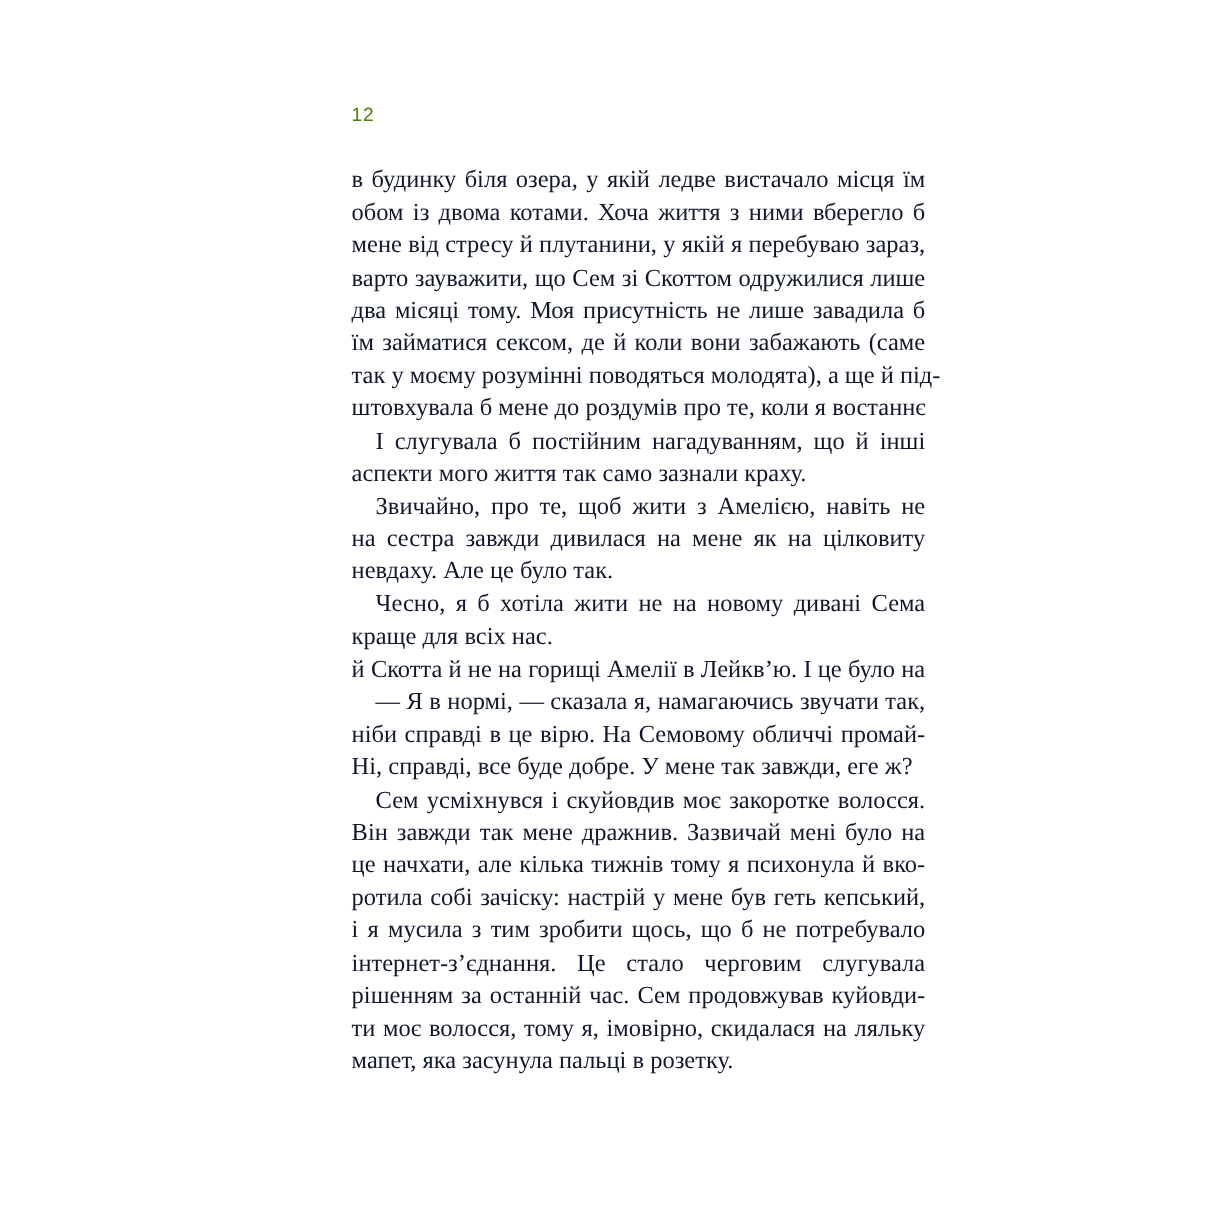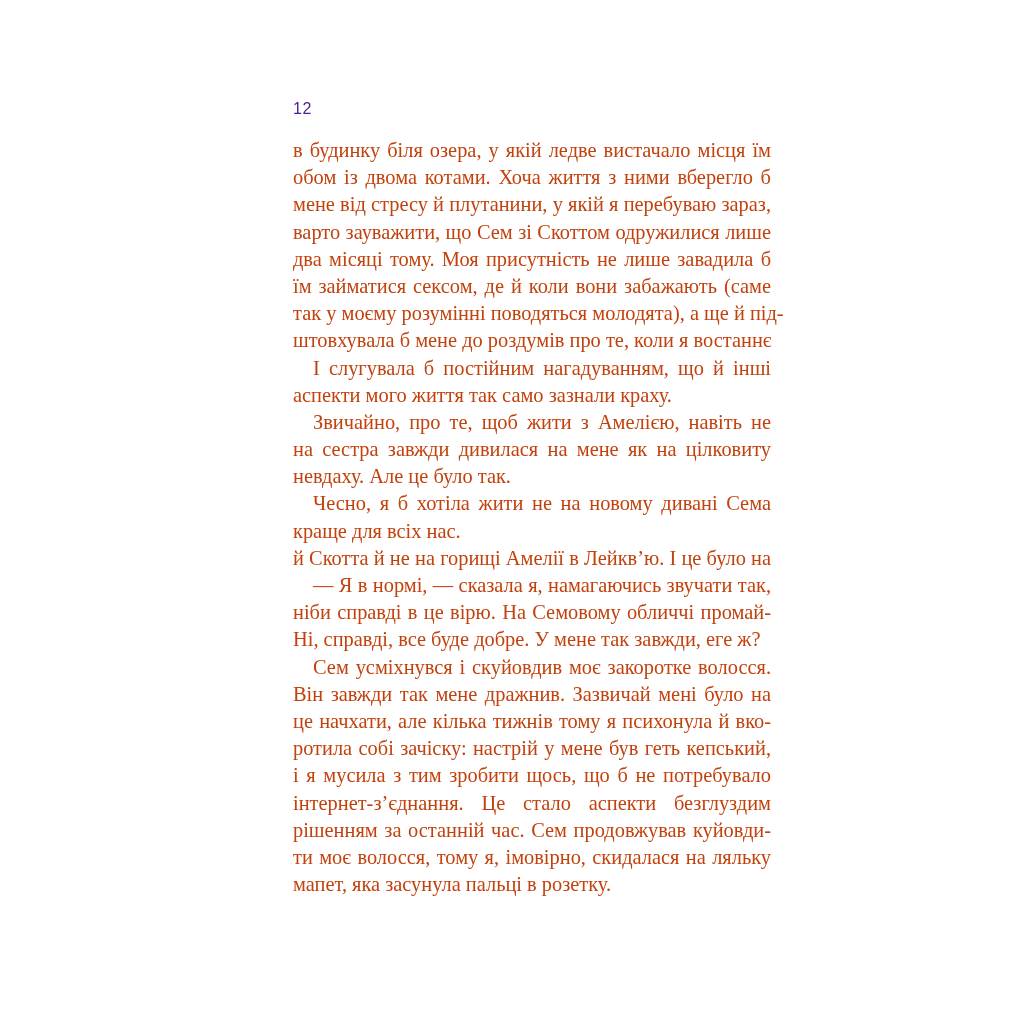--- a/index.html
+++ b/index.html
@@ -1,26 +1,26 @@
 <!DOCTYPE html>
 <html><head>
 <meta charset="utf-8">
 <style>
   html, body { margin: 0; padding: 0; background: #ffffff; }
   body { width: 1024px; height: 1024px; position: relative; overflow: hidden; }
   .page { position: absolute; left: 293px; top: 0; width: 478px; }
   .page-number {
-    position: absolute; left: 0; top: 100px;
-    font-family: "Liberation Sans", sans-serif; font-size: 16px; color: #4c1d95;
+    position: absolute; left: 0; top: 88px;
+    font-family: "Liberation Sans", sans-serif; font-size: 16px; color: #4d7c0f;
     letter-spacing: 0.5px;
   }
   .body-text {
     position: absolute; left: 0; top: 137px; width: 478px;
     font-family: "Liberation Serif", serif; font-size: 20.4px; line-height: 27.2px;
-    color: #c2410c;
+    color: #0f172a;
   }
   .line { display: block; white-space: nowrap; text-align: justify; text-align-last: justify; height: 27.2px; }
   .line.last { text-align-last: left; }
   .line.indent { padding-left: 20px; }
 </style>
 </head>
 <body>
 
 <div class="page">
   <div class="page-number">12</div>
@@ -53,19 +53,19 @@
         <span class="line indent">— Я в нормі, — сказала я, намагаючись звучати так,</span>
         <span class="line">ніби справді в це вірю. На Семовому обличчі промай-</span>
         <span class="line last">Ні, справді, все буде добре. У мене так завжди, еге ж?</span>
       </div>
       <div>
         <span class="line indent">Сем усміхнувся і скуйовдив моє закоротке волосся.</span>
         <span class="line">Він завжди так мене дражнив. Зазвичай мені було на</span>
         <span class="line">це начхати, але кілька тижнів тому я психонула й вко-</span>
         <span class="line">ротила собі зачіску: настрій у мене був геть кепський,</span>
         <span class="line">і я мусила з тим зробити щось, що б не потребувало</span>
-        <span class="line">інтернет-з’єднання. Це стало аспекти безглуздим</span>
+        <span class="line">інтернет-з’єднання. Це стало черговим слугувала</span>
         <span class="line">рішенням за останній час. Сем продовжував куйовди-</span>
         <span class="line">ти моє волосся, тому я, імовірно, скидалася на ляльку</span>
         <span class="line last">мапет, яка засунула пальці в розетку.</span>
       </div>
     </div>
 </div>
 
 </body></html>

